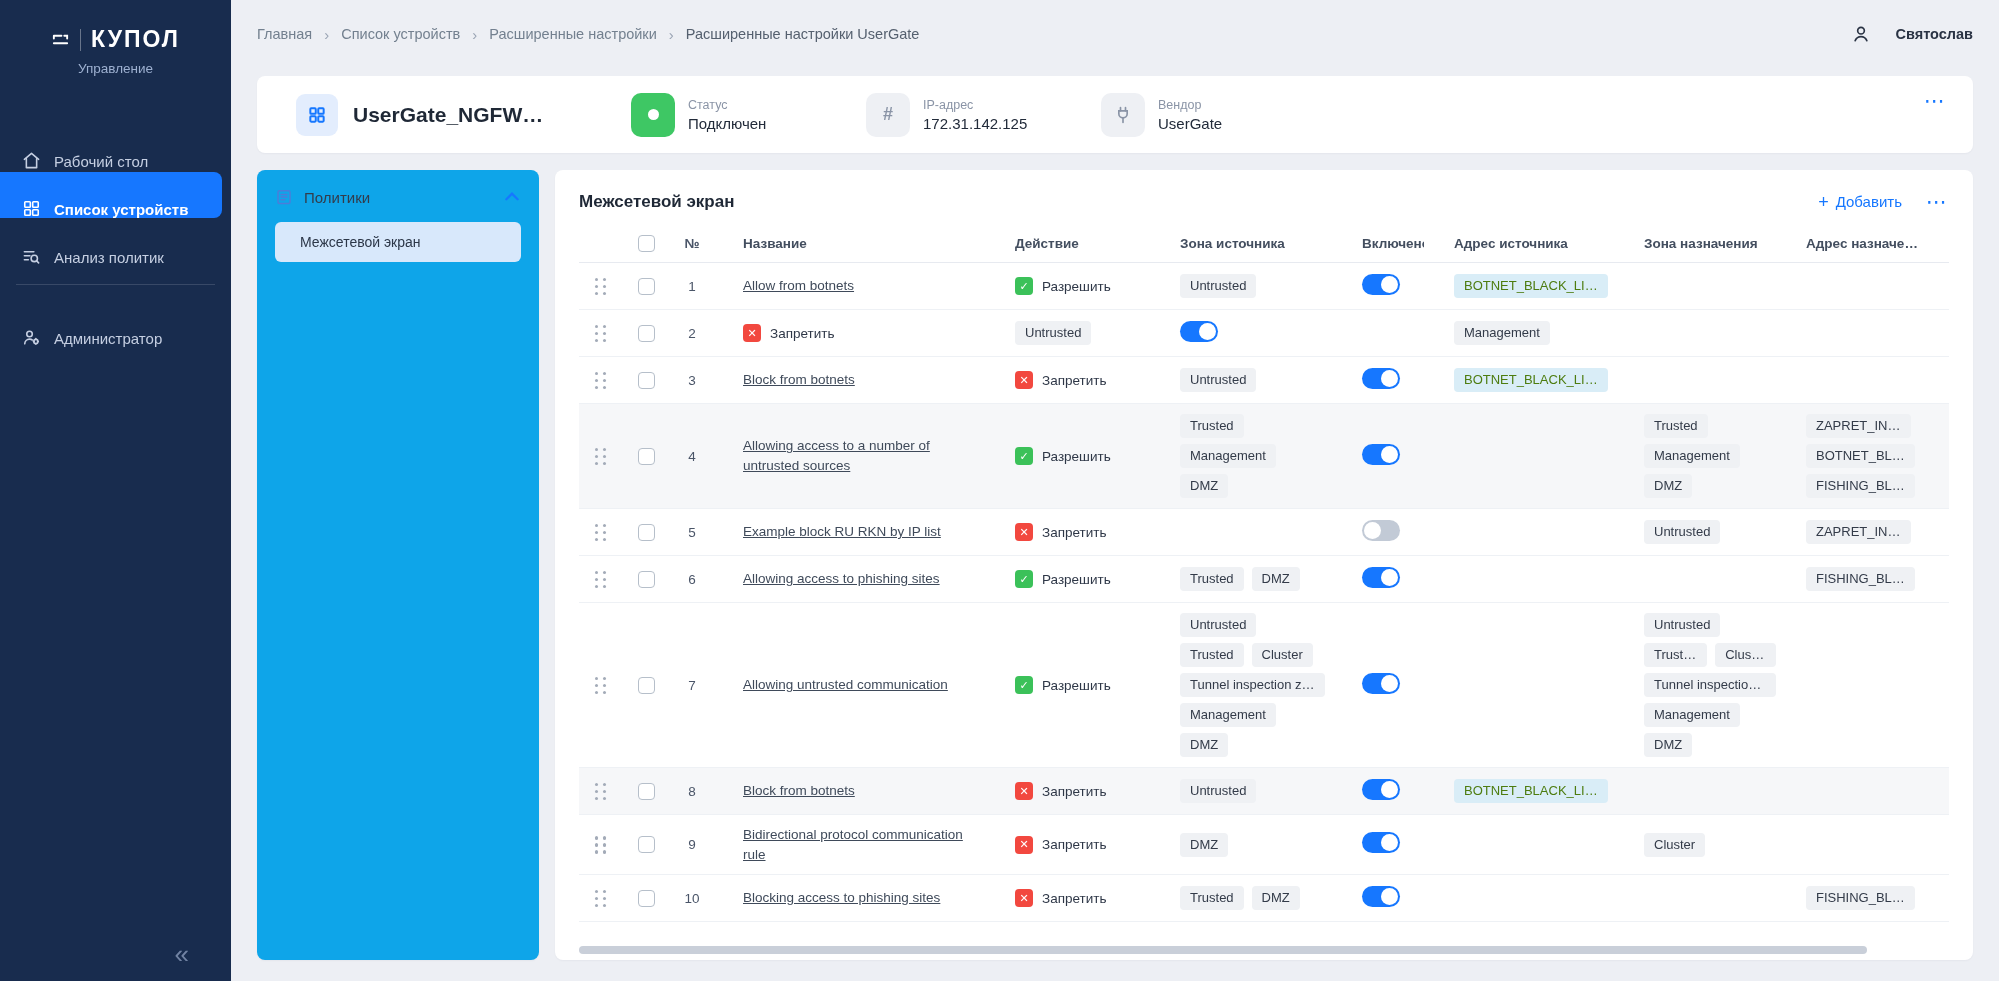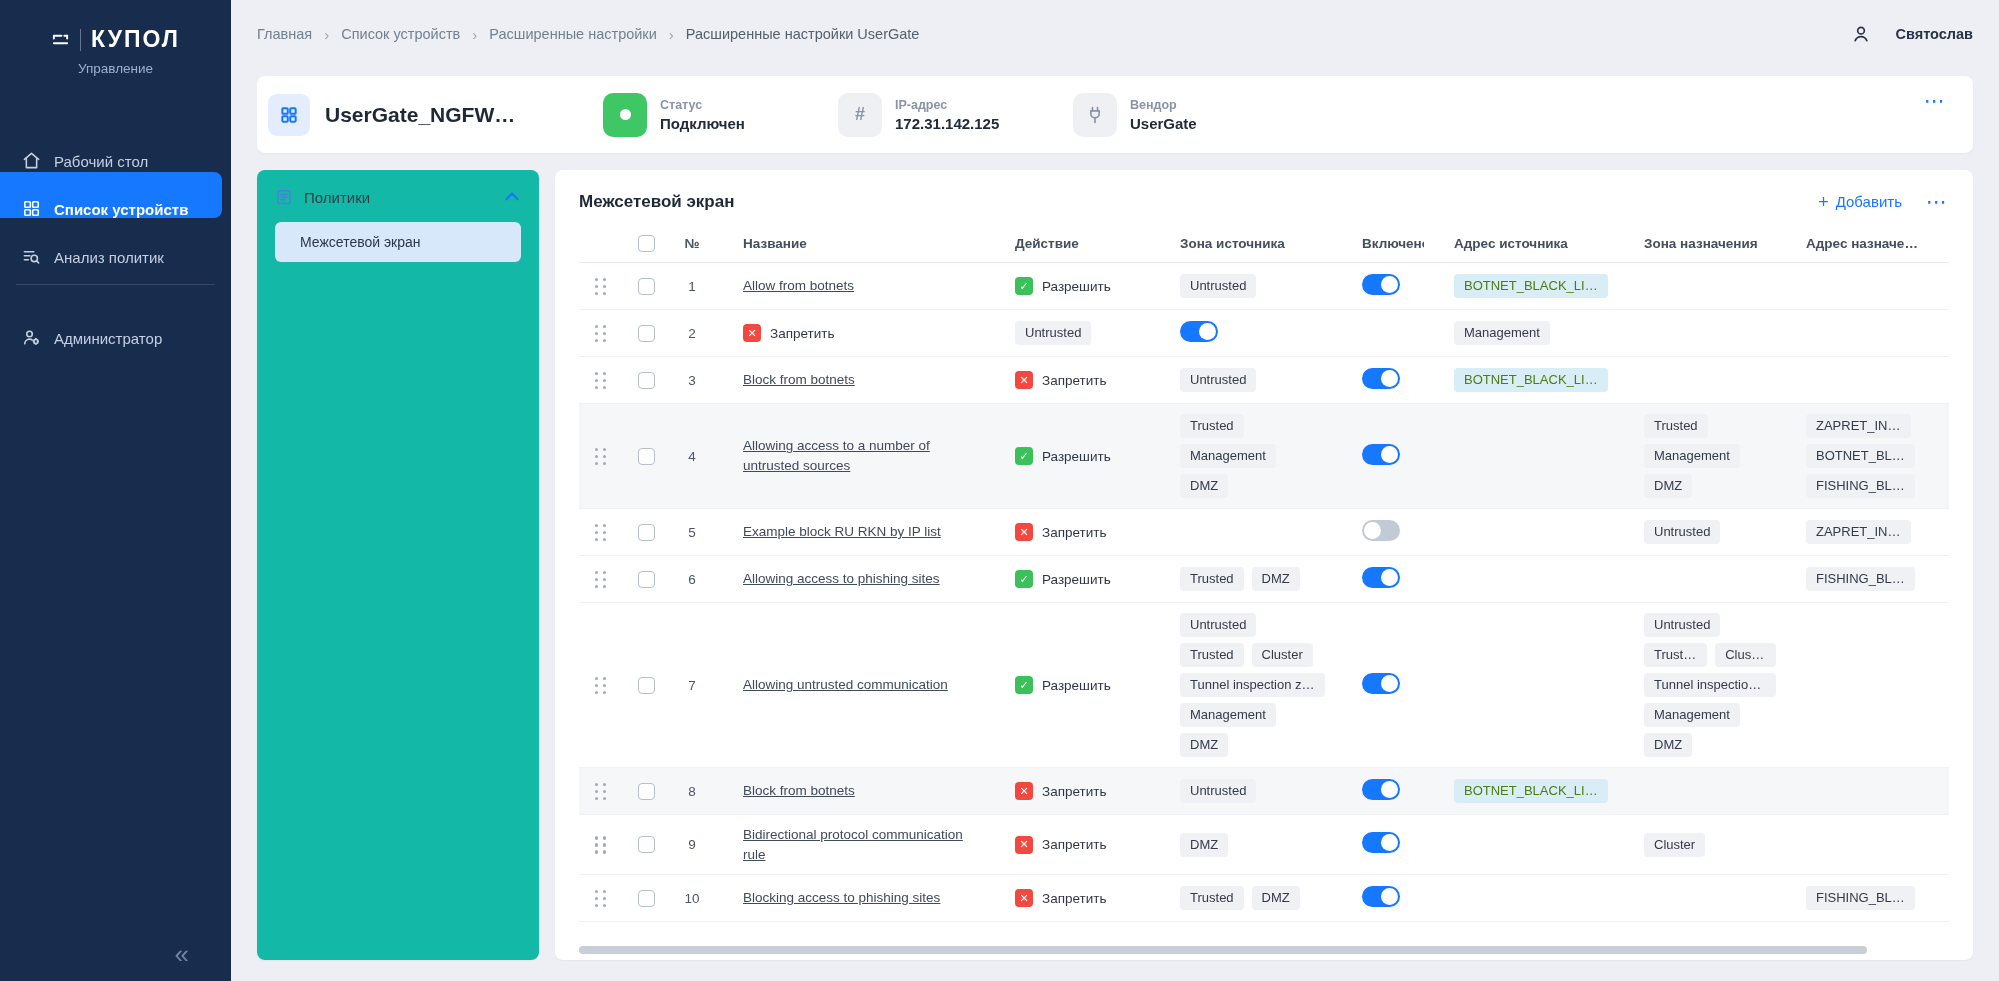--- a/index.html
+++ b/index.html
@@ -45,50 +45,50 @@
   .breadcrumb { display:flex; align-items:center; gap:12px; font-size:14.5px; color:#73808f;justify-content:center; }
   .crumb { cursor:pointer; }
   .crumb.last { color:#55606f; }
   .crumb-sep { color:#9aa4b4; font-size:15px; }
   .user-chip { display:flex; align-items:center; gap:25px; font-size:14.5px; font-weight:700; color:#2a3344; cursor:pointer; }
   .user-chip svg { width:20px; height:20px; }
 
   
   .device-card {
     height:77px; background:#fff; border-radius:8px; margin-top:8px;
-    display:flex; align-items:center; padding:0 11px; position:relative;
+    display:flex; align-items:center; padding:0 39px; position:relative;
     box-shadow:0 1px 2px rgba(16,24,40,.04);
   }
   .device-title-block { display:flex; align-items:center; gap:15px; width:335px; }
   .device-icon {
     width:42px; height:42px; border-radius:9px; background:#e3edfd;
     display:flex; align-items:center; justify-content:center;
   }
   .device-icon svg { width:20px; height:20px; }
   .device-title { font-size:21px; font-weight:700; color:#1f2836; white-space:nowrap; }
   .info-group { width:235px; display:flex; align-items:center; gap:13px; }
   .info-icon {
     width:44px; height:44px; border-radius:10px; background:#eef0f4;
     display:flex; align-items:center; justify-content:center;
     font-size:18px; color:#8a94a6; font-weight:700;
   }
   .info-icon.green { background:#3ec764; }
   .green-dot { width:11px; height:11px; border-radius:50%; background:#fff; display:inline-block; }
-  .info-texts { display:flex; flex-direction:column; gap:3px;font-weight:bold; }
+  .info-texts { display:flex; flex-direction:column; gap:3px; }
   .info-label { font-size:12.5px; color:#8a94a6; }
   .info-value { font-size:15px; color:#222b3a; }
   .card-menu { position:absolute; right:26px; top:14px; }
   .menu-dots { color:#1677ff; font-size:21px; letter-spacing:2px; line-height:1; cursor:pointer; }
 
   
   .content-row { flex:1; min-height:0; display:flex; gap:16px; margin:17px 0 21px; }
 
   
   .policies-panel {
-    width:282px; min-width:282px; background:#14b8a6; border-radius:8px;
+    width:282px; min-width:282px; background:#0ea5e9; border-radius:8px;
     padding:18px 18px; box-shadow:0 1px 2px rgba(16,24,40,.04);
   }
   .policies-head { display:flex; align-items:center; gap:11px; }
   .policies-head svg { width:18px; height:18px; }
   .policies-title { font-size:15px; color:#333c4b; flex:1; }
   .chevron-up { cursor:pointer; display:flex; }
   .policy-item {
     margin-top:16px; height:40px; background:#d8e8fb; border-radius:6px;
     display:flex; align-items:center; padding-left:25px;
     font-size:14px; color:#2c3748; cursor:pointer;

